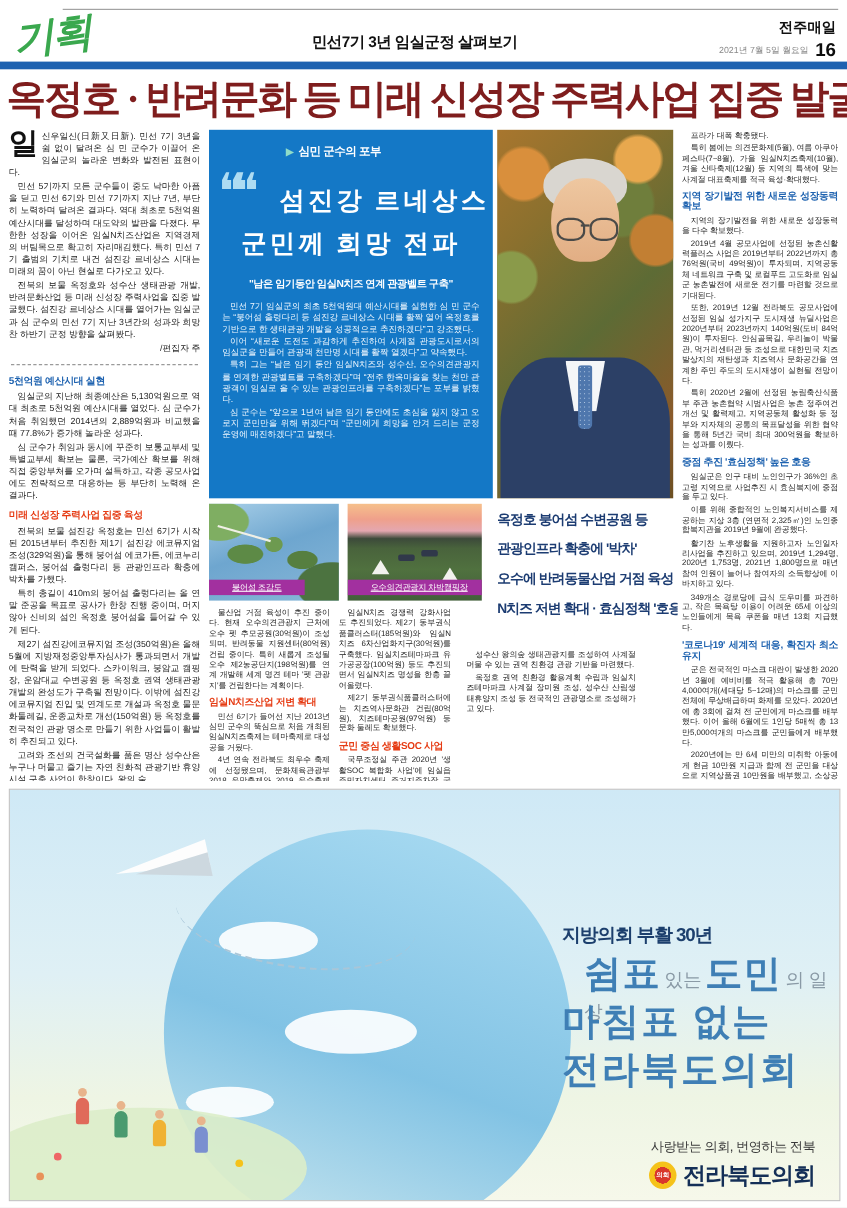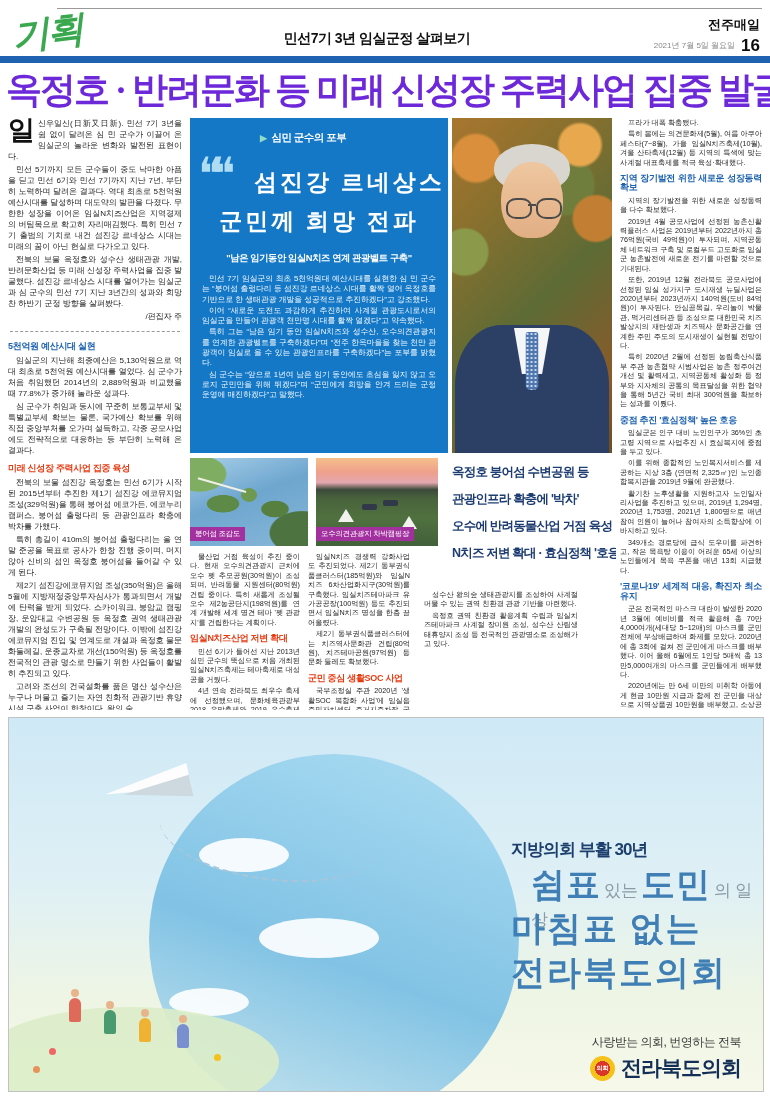--- a/index.html
+++ b/index.html
@@ -12,21 +12,21 @@
         transform:rotate(-7deg);letter-spacing:-2px;}
   .sec-title{position:absolute;left:160px;right:176px;top:30px;text-align:center;
         font-size:14px;font-weight:bold;letter-spacing:-0.5px;color:#111;}
   .paper-name{position:absolute;right:10px;top:16px;font-size:13px;font-weight:900;color:#101010;}
   .dateline{position:absolute;right:10px;top:36px;text-align:right;}
   .dateline .date{font-size:8px;color:#888;vertical-align:3px;margin-right:6px;}
   .dateline .pageno{font-size:17px;font-weight:900;color:#0d0d0d;}
   .bluebar{position:absolute;left:0;right:0;top:56px;height:7px;background:#1e62b0;}
   .headline{position:absolute;left:6px;right:24px;top:66px;text-align:center;
         font-family:"Liberation Serif",serif;font-size:36px;font-weight:700;
-        letter-spacing:-2px;color:#6d28d9;white-space:nowrap;}
+        letter-spacing:-2px;color:#7f1d1d;white-space:nowrap;}
   
   .col{position:absolute;font-size:8px;line-height:11px;text-align:justify;overflow:hidden;}
   .col.small{font-size:7.2px;line-height:9.4px;}
   .blk{margin:0 0 2px 0;}
   .blk.p{text-indent:8px;}
   .blk.lead{text-indent:0;}
   .blk.lead::first-letter{float:left;font-size:27px;line-height:24px;font-weight:bold;
         padding:0 3px 0 0;color:#111;}
   .blk.hred,.blk.hblue{font-weight:bold;font-size:9px;margin:7px 0 3px 0;text-indent:0;letter-spacing:-0.3px;}
   .blk.hred{color:#e63c14;}
@@ -78,21 +78,21 @@
       radial-gradient(ellipse at 8% 18%, #7fae62 0 17%, transparent 18%),
       radial-gradient(ellipse at 95% 85%, #4c7340 0 20%, transparent 21%),
       linear-gradient(160deg,#a8cfe8 0%,#6ea6cf 45%,#87b7d8 100%);}
   .bridge{position:absolute;left:6%;top:30%;width:42%;height:2px;background:#f0f0e6;transform:rotate(16deg);}
   #photo2{position:absolute;left:316px;top:458px;width:122px;height:88px;overflow:hidden;
     background:linear-gradient(180deg,#f6c08b 0%,#efa08b 16%,#e4a7b0 28%,#3c4a3a 36%,#49633c 46%,#50713f 68%,#42603a 100%);}
   .tent{position:absolute;width:0;height:0;border-left:8px solid transparent;border-right:8px solid transparent;
         border-bottom:13px solid #f2f2ee;}
   .car{position:absolute;width:15px;height:6px;background:#30384a;border-radius:2px;}
   .cap{position:absolute;left:0;bottom:5px;background:#a2309f;color:#fff;font-size:7.5px;
-        padding:2px 5px;letter-spacing:-0.3px;white-space:nowrap;}
+        padding:2px 21px;letter-spacing:-0.3px;white-space:nowrap;text-decoration:underline;}
   
   #subblock{position:absolute;left:452px;top:456px;width:164px;height:130px;overflow:hidden;padding-top:4px;}
   .blk.subline{font-weight:800;font-size:12.5px;line-height:25px;color:#1c3c72;
         letter-spacing:-0.8px;white-space:nowrap;text-indent:0;}
   
   #ad{position:absolute;left:8px;top:717px;width:754px;height:373px;border:1px solid #c2c2c2;
       overflow:hidden;background:linear-gradient(180deg,#cfe9f6 0%,#dff0f5 45%,#eef5e4 75%,#f6f8ea 100%);}
   .globe{position:absolute;left:140px;top:36px;width:370px;height:370px;border-radius:50%;
       background:linear-gradient(200deg,#aadcf2 0%,#7cc0e4 55%,#cfe9f0 100%);opacity:.95;}
   .cloud{position:absolute;background:#fff;border-radius:50%;opacity:.9;}

